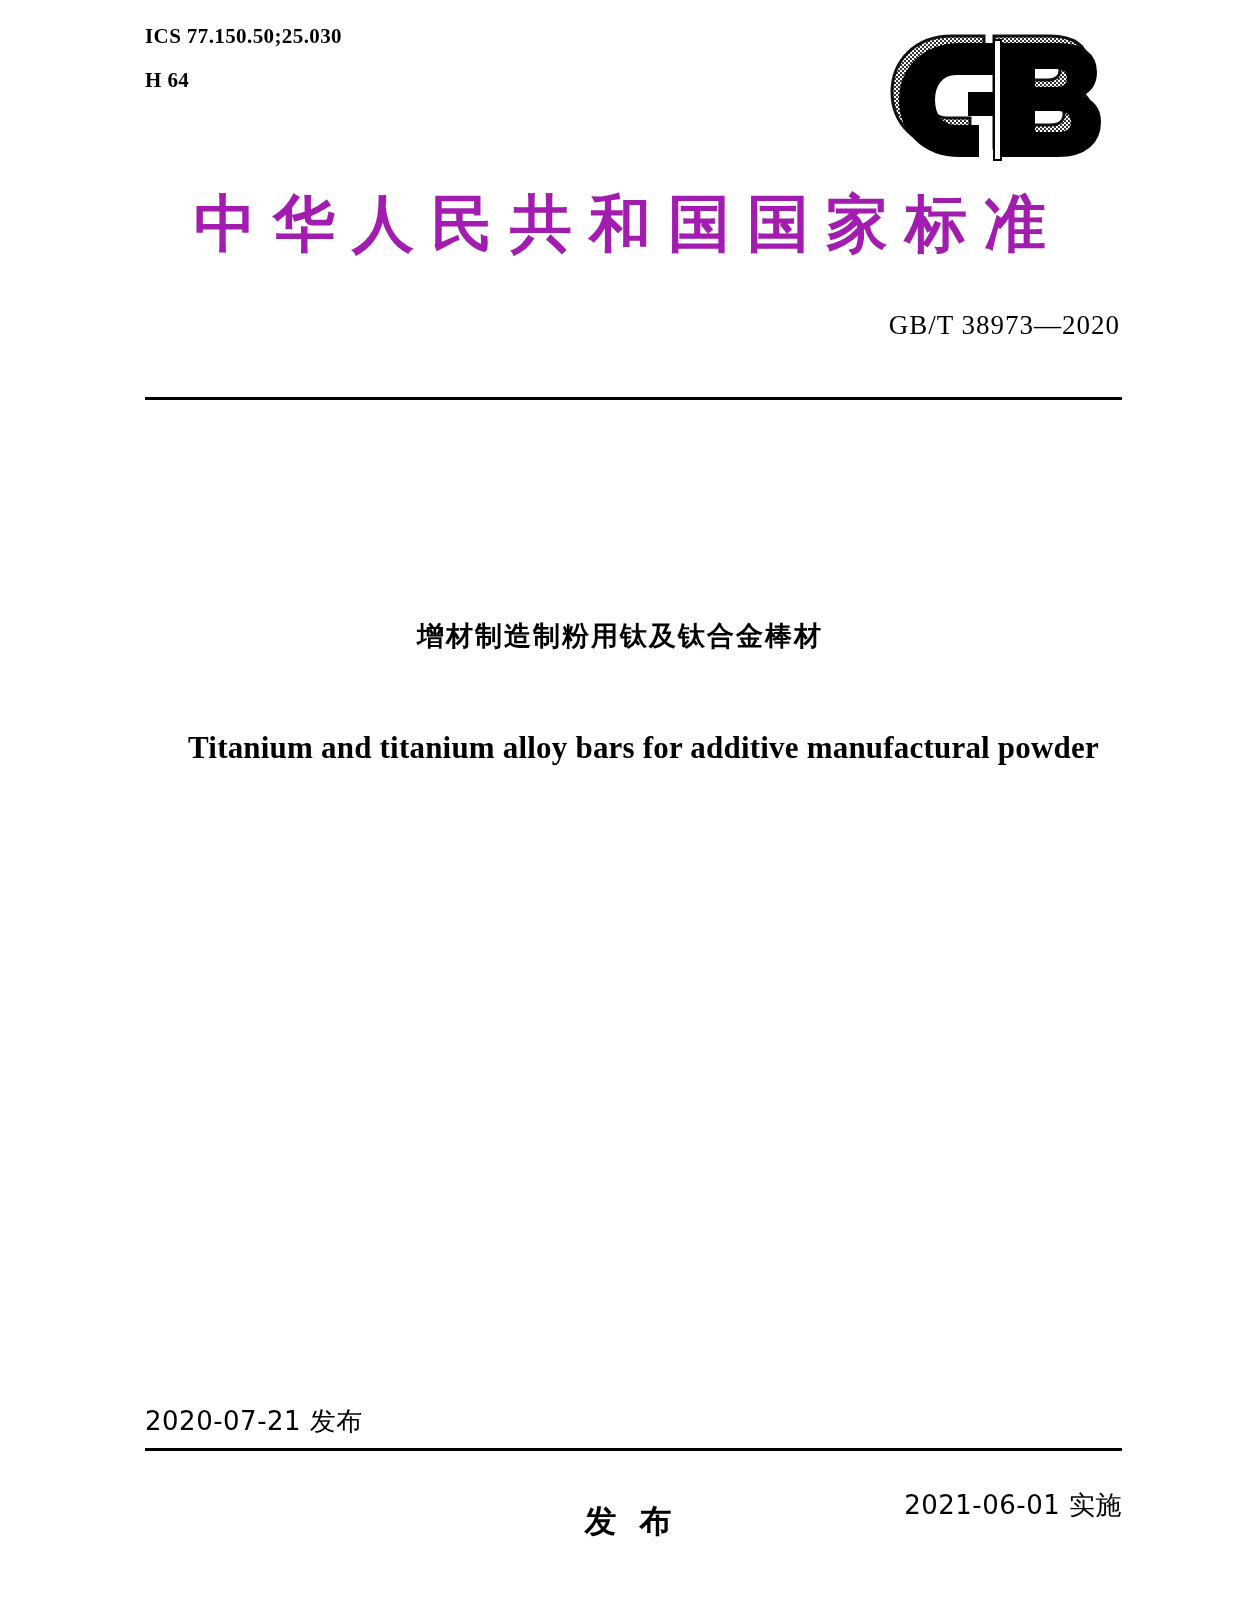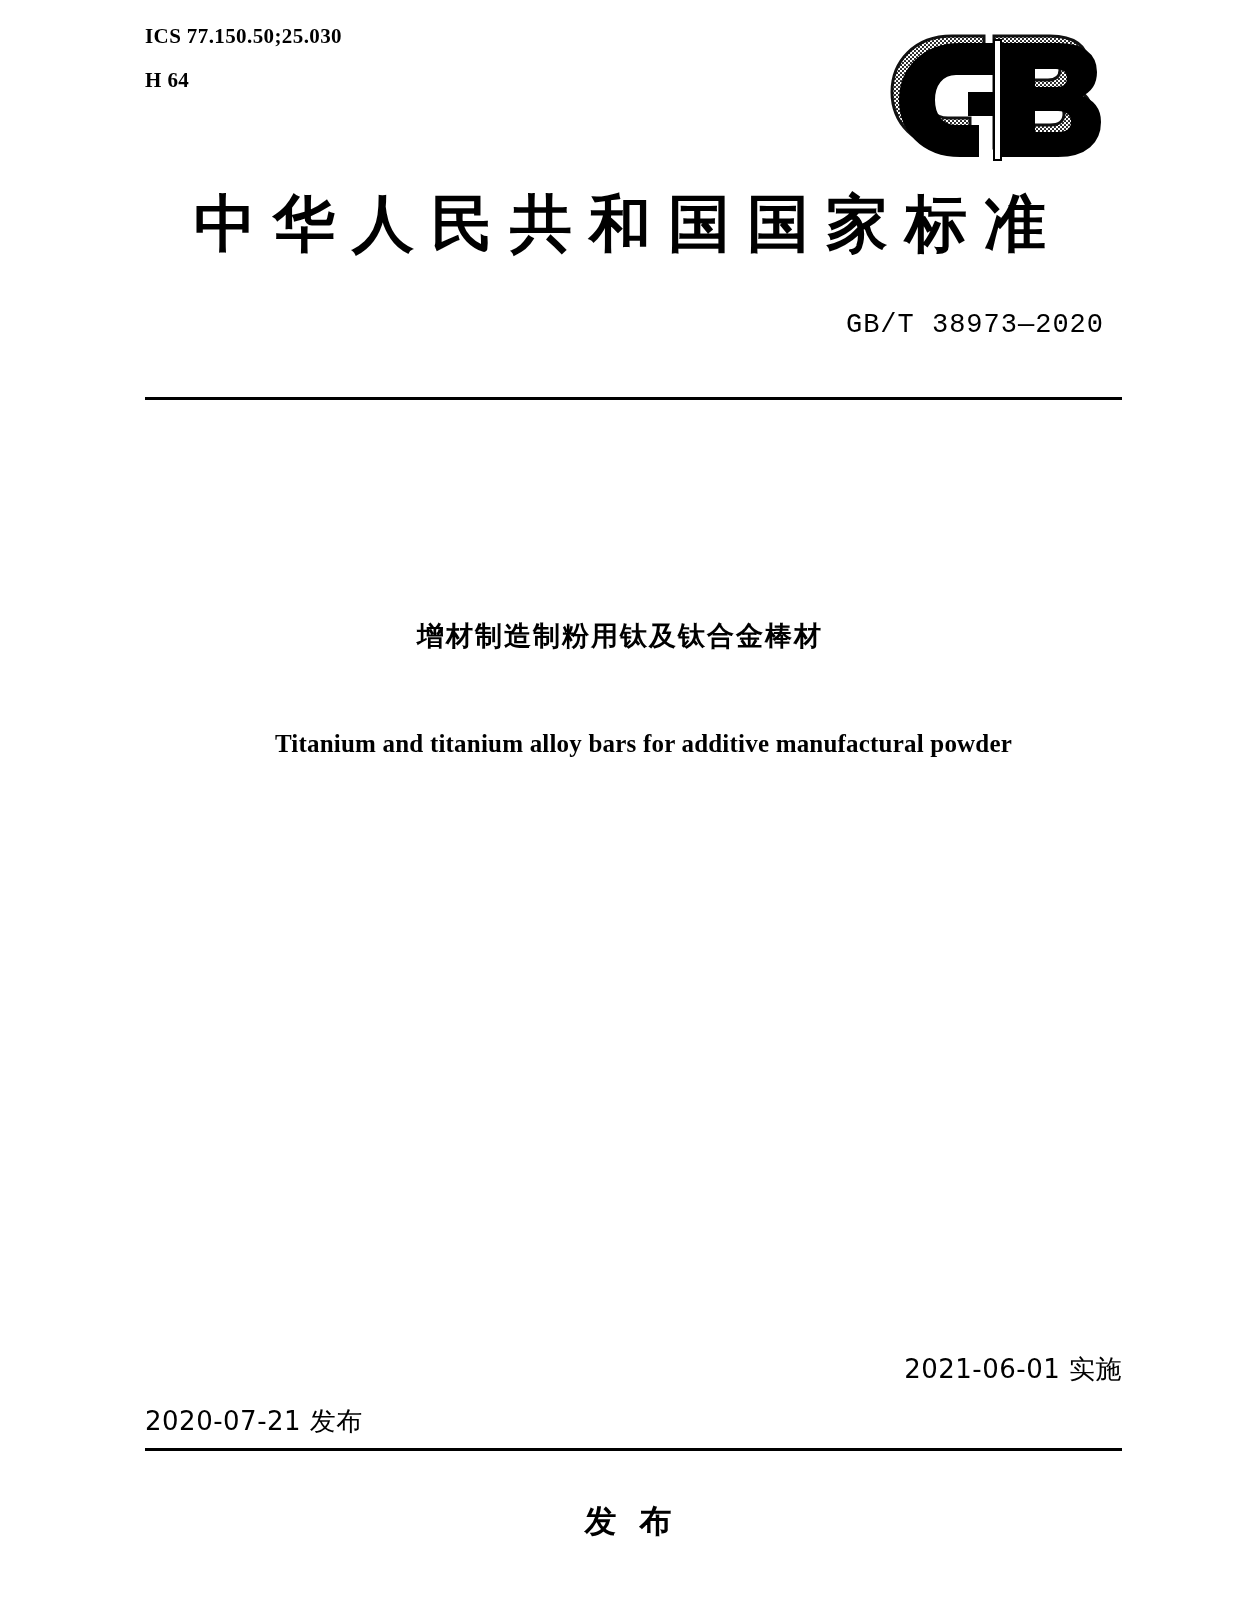--- a/index.html
+++ b/index.html
@@ -51,30 +51,30 @@
     position: absolute;
     left: 0;
     right: 0;
     top: 182px;
     text-align: center;
     font-family: "DejaVu Serif", serif;
     font-weight: bold;
     font-size: 62px;
     letter-spacing: 17px;
     text-indent: 17px;
-    color: #000000;
+    color: #a21caf;
     white-space: nowrap;
   }
 
   
   .std-number {
     position: absolute;
-    right: 136px;
+    right: 120px;
     top: 310px;
-    font-family: Liberation Mono, monospace;
+    font-family: Liberation Serif, serif;
     font-size: 27px;
     letter-spacing: 1px;
     text-align: right;
   }
 
   
   .rule {
     position: absolute;
     left: 145px;
     right: 118px;
@@ -94,21 +94,21 @@
     font-size: 27px;
     letter-spacing: 2px;
   }
   .title-en {
     position: absolute;
     left: 0; right: 0;
     top: 730px;
     text-align: center;
     font-family: "Liberation Serif", serif;
     font-weight: bold;
-    font-size: 25px;
+    font-size: 31px;
     letter-spacing: 0.2px;
     padding-left: 47px;
   }
 
   
   .footer-rule {
     position: absolute;
     left: 145px;
     right: 118px;
     top: 1448px;
@@ -119,21 +119,21 @@
     position: absolute;
     left: 145px;
     top: 1404px;
     font-family: "DejaVu Sans", sans-serif;
     font-size: 26px;
     letter-spacing: 0.5px;
   }
   .date-impl {
     position: absolute;
     right: 118px;
-    top: 1352px;
+    top: 1488px;
     font-family: "DejaVu Sans", sans-serif;
     font-size: 26px;
     letter-spacing: 0.5px;
     margin-left: 48px;
   }
 
   
   .issuer-wrap {
     position: absolute;
     left: 0; right: 0;

